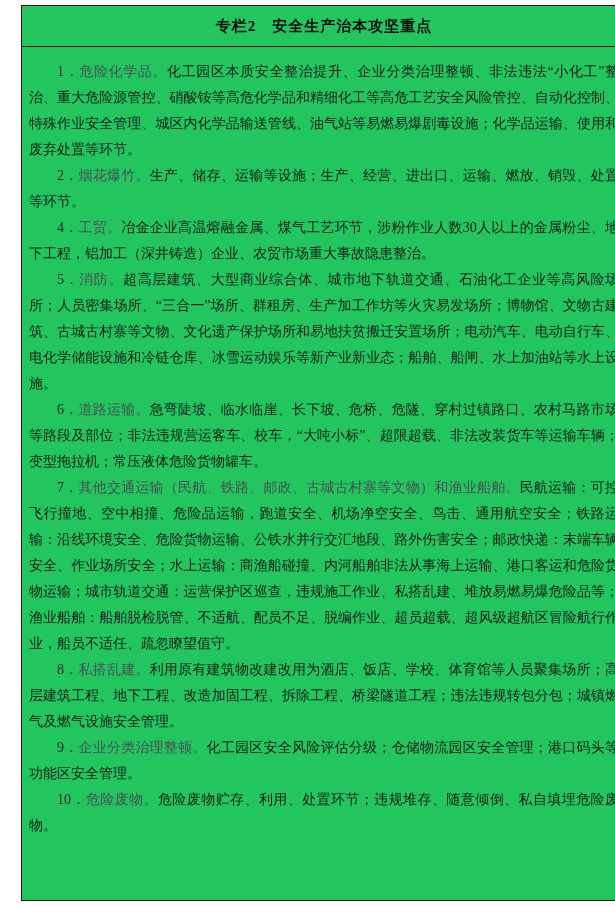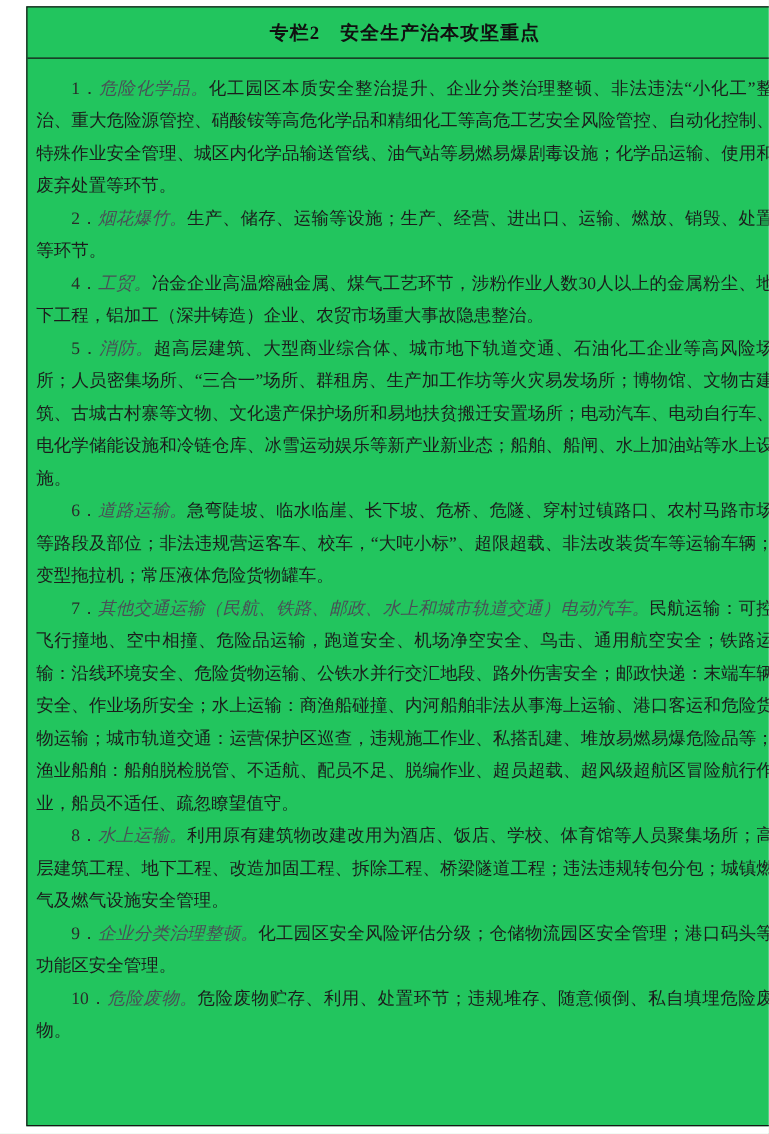--- a/index.html
+++ b/index.html
@@ -44,36 +44,35 @@
     line-height: 26px;
     color: #1c1c1c;
     text-align: justify;
     text-indent: 2em;
   }
   .item .num {
     font-style: normal;
     color: #2a2a2a;
   }
   .item .lead {
-    font-style: italic;
     color: #4a4f57;
   }
   .item .body {
     color: #1c1c1c;
   }
 </style>
 </head>
 <body>
 
 <div class="panel">
   <div class="panel-title">专栏2　安全生产治本攻坚重点</div>
   <div class="panel-content">
       <p class="item"><span class="num">1．</span><span class="lead">危险化学品。</span><span class="body">化工园区本质安全整治提升、企业分类治理整顿、非法违法“小化工”整治、重大危险源管控、硝酸铵等高危化学品和精细化工等高危工艺安全风险管控、自动化控制、特殊作业安全管理、城区内化学品输送管线、油气站等易燃易爆剧毒设施；化学品运输、使用和废弃处置等环节。</span></p>
       <p class="item"><span class="num">2．</span><span class="lead">烟花爆竹。</span><span class="body">生产、储存、运输等设施；生产、经营、进出口、运输、燃放、销毁、处置等环节。</span></p>
       <p class="item"><span class="num">4．</span><span class="lead">工贸。</span><span class="body">冶金企业高温熔融金属、煤气工艺环节，涉粉作业人数30人以上的金属粉尘、地下工程，铝加工（深井铸造）企业、农贸市场重大事故隐患整治。</span></p>
       <p class="item"><span class="num">5．</span><span class="lead">消防。</span><span class="body">超高层建筑、大型商业综合体、城市地下轨道交通、石油化工企业等高风险场所；人员密集场所、“三合一”场所、群租房、生产加工作坊等火灾易发场所；博物馆、文物古建筑、古城古村寨等文物、文化遗产保护场所和易地扶贫搬迁安置场所；电动汽车、电动自行车、电化学储能设施和冷链仓库、冰雪运动娱乐等新产业新业态；船舶、船闸、水上加油站等水上设施。</span></p>
       <p class="item"><span class="num">6．</span><span class="lead">道路运输。</span><span class="body">急弯陡坡、临水临崖、长下坡、危桥、危隧、穿村过镇路口、农村马路市场等路段及部位；非法违规营运客车、校车，“大吨小标”、超限超载、非法改装货车等运输车辆；变型拖拉机；常压液体危险货物罐车。</span></p>
-      <p class="item"><span class="num">7．</span><span class="lead">其他交通运输（民航、铁路、邮政、水上和城市轨道交通）电动汽车。</span><span class="body">民航运输：可控飞行撞地、空中相撞、危险品运输，跑道安全、机场净空安全、鸟击、通用航空安全；铁路运输：沿线环境安全、危险货物运输、公铁水并行交汇地段、路外伤害安全；邮政快递：末端车辆安全、作业场所安全；水上运输：商渔船碰撞、内河船舶非法从事海上运输、港口客运和危险货物运输；城市轨道交通：运营保护区巡查，违规施工作业、私搭乱建、堆放易燃易爆危险品等；渔业船舶：船舶脱检脱管、不适航、配员不足、脱编作业、超员超载、超风级超航区冒险航行作业，船员不适任、疏忽瞭望值守。</span></p>
-      <p class="item"><span class="num">8．</span><span class="lead">水上运输。</span><span class="body">利用原有建筑物改建改用为酒店、饭店、学校、体育馆等人员聚集场所；高层建筑工程、地下工程、改造加固工程、拆除工程、桥梁隧道工程；违法违规转包分包；城镇燃气及燃气设施安全管理。</span></p>
+      <p class="item"><span class="num">7．</span><span class="lead">其他交通运输（民航、铁路、邮政、古城古村寨等文物）和渔业船舶。</span><span class="body">民航运输：可控飞行撞地、空中相撞、危险品运输，跑道安全、机场净空安全、鸟击、通用航空安全；铁路运输：沿线环境安全、危险货物运输、公铁水并行交汇地段、路外伤害安全；邮政快递：末端车辆安全、作业场所安全；水上运输：商渔船碰撞、内河船舶非法从事海上运输、港口客运和危险货物运输；城市轨道交通：运营保护区巡查，违规施工作业、私搭乱建、堆放易燃易爆危险品等；渔业船舶：船舶脱检脱管、不适航、配员不足、脱编作业、超员超载、超风级超航区冒险航行作业，船员不适任、疏忽瞭望值守。</span></p>
+      <p class="item"><span class="num">8．</span><span class="lead">私搭乱建。</span><span class="body">利用原有建筑物改建改用为酒店、饭店、学校、体育馆等人员聚集场所；高层建筑工程、地下工程、改造加固工程、拆除工程、桥梁隧道工程；违法违规转包分包；城镇燃气及燃气设施安全管理。</span></p>
       <p class="item"><span class="num">9．</span><span class="lead">企业分类治理整顿。</span><span class="body">化工园区安全风险评估分级；仓储物流园区安全管理；港口码头等功能区安全管理。</span></p>
       <p class="item"><span class="num">10．</span><span class="lead">危险废物。</span><span class="body">危险废物贮存、利用、处置环节；违规堆存、随意倾倒、私自填埋危险废物。</span></p>
     </div>
 </div>
 
 </body></html>

